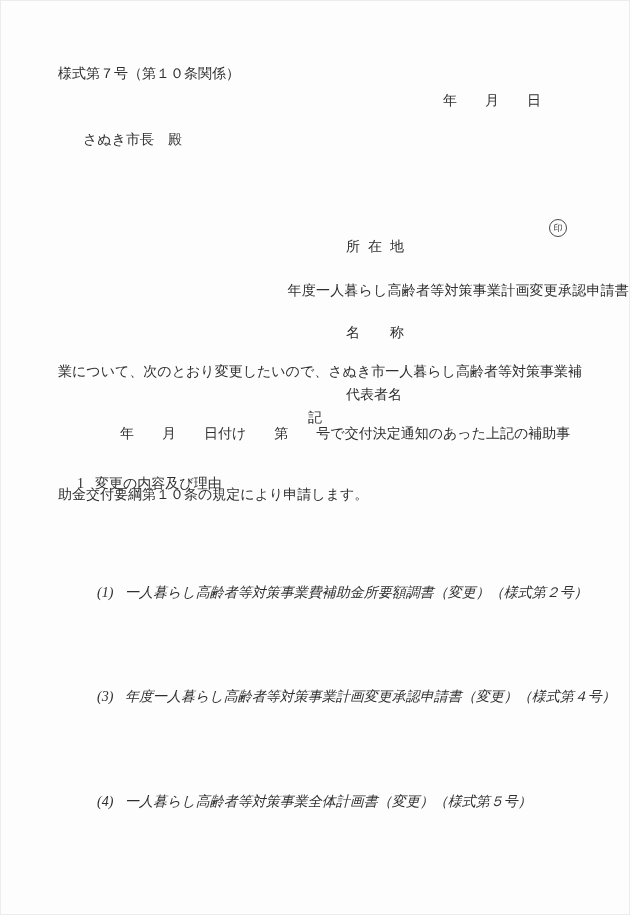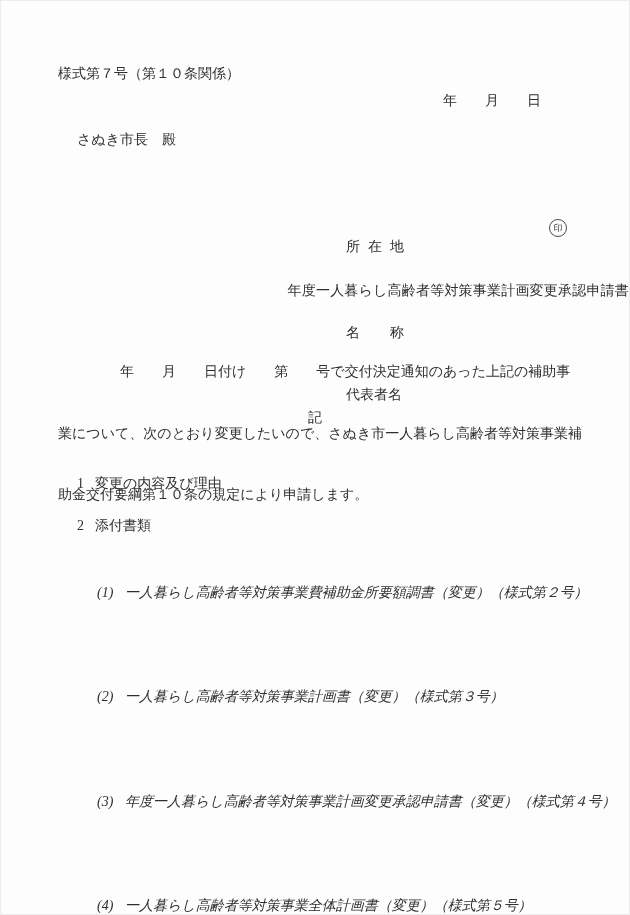--- a/index.html
+++ b/index.html
@@ -10,21 +10,21 @@
     border:1px solid #ececec;
     box-sizing:border-box;
     font-family:"Liberation Serif","DejaVu Serif",serif;
     font-size:14px;
     color:#2f2f2f;
     overflow:hidden;
   }
   .abs{position:absolute;white-space:pre;line-height:20px;}
   .form-number{left:57px;top:63px;}
   .date-line{left:442px;top:90px;}
-  .addressee{left:76px;top:129px;}
+  .addressee{left:82px;top:129px;}
   .applicant{left:345px;top:171px;}
   .applicant .row{height:22px;line-height:22px;}
   .applicant .just{width:58px;text-align:justify;text-align-last:justify;white-space:normal;margin-top:24px;}
   .seal{
     left:548px;top:218px;
     width:16px;height:16px;
     border:1px solid #4a4a4a;border-radius:50%;
     font-size:9px;line-height:16px;text-align:center;
     color:#3a3a3a;
   }
@@ -55,41 +55,35 @@
     <div class="row just">所在地</div>
     <div class="row just">名称</div>
     <div class="row">代表者名</div>
   </div>
 
   <div class="abs seal">印</div>
 
   <div class="abs doc-title">年度一人暮らし高齢者等対策事業計画変更承認申請書</div>
 
   <div class="abs body-par">
+    <div class="ln">業について、次のとおり変更したいので、さぬき市一人暮らし高齢者等対策事業補</div>
     <div class="ln indent">年　　月　　日付け　　第　　号で交付決定通知のあった上記の補助事</div>
-    <div class="ln">業について、次のとおり変更したいので、さぬき市一人暮らし高齢者等対策事業補</div>
     <div class="ln">助金交付要綱第１０条の規定により申請します。</div>
   </div>
 
   <div class="abs ki-marker">記</div>
 
   <div class="abs sec1">
     <span class="sec-num">1</span><span>変更の内容及び理由</span>
   </div>
 
-  <div class="abs sec2">
-    <span class="sec-num">2</span><span>添付書類</span>
-  </div>
 
   <div class="abs attach-list">
     <div class="item">
       <span class="item-no">(1)</span><span>一人暮らし高齢者等対策事業費補助金所要額調書（変更）（様式第２号）</span>
-    </div>
-    <div class="item">
-      <span class="item-no">(2)</span><span>一人暮らし高齢者等対策事業計画書（変更）（様式第３号）</span>
     </div>
     <div class="item">
       <span class="item-no">(3)</span><span>年度一人暮らし高齢者等対策事業計画変更承認申請書（変更）（様式第４号）</span>
     </div>
     <div class="item">
       <span class="item-no">(4)</span><span>一人暮らし高齢者等対策事業全体計画書（変更）（様式第５号）</span>
     </div>
     
     
   </div>

